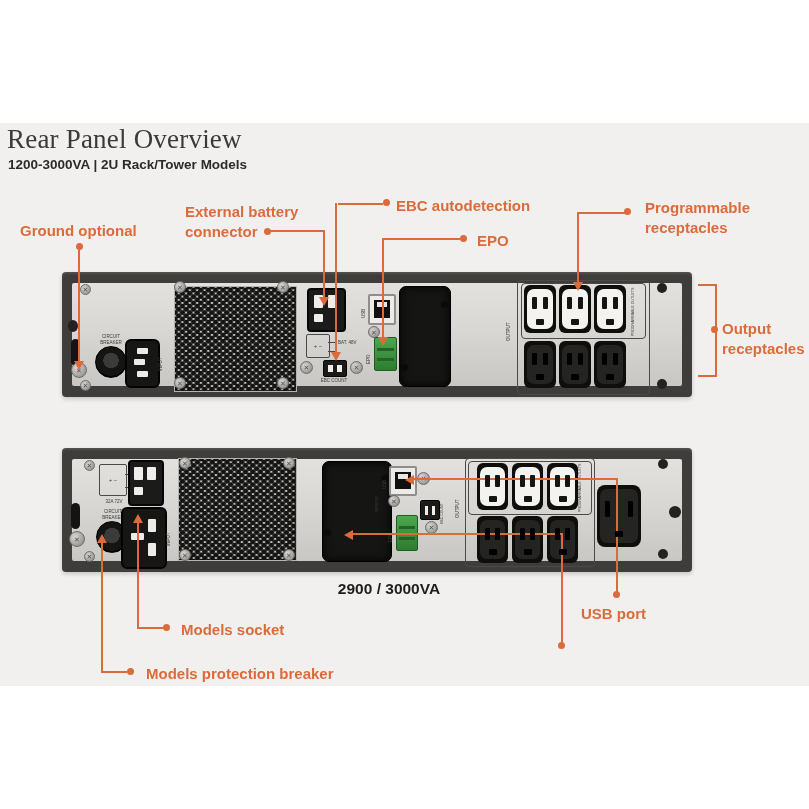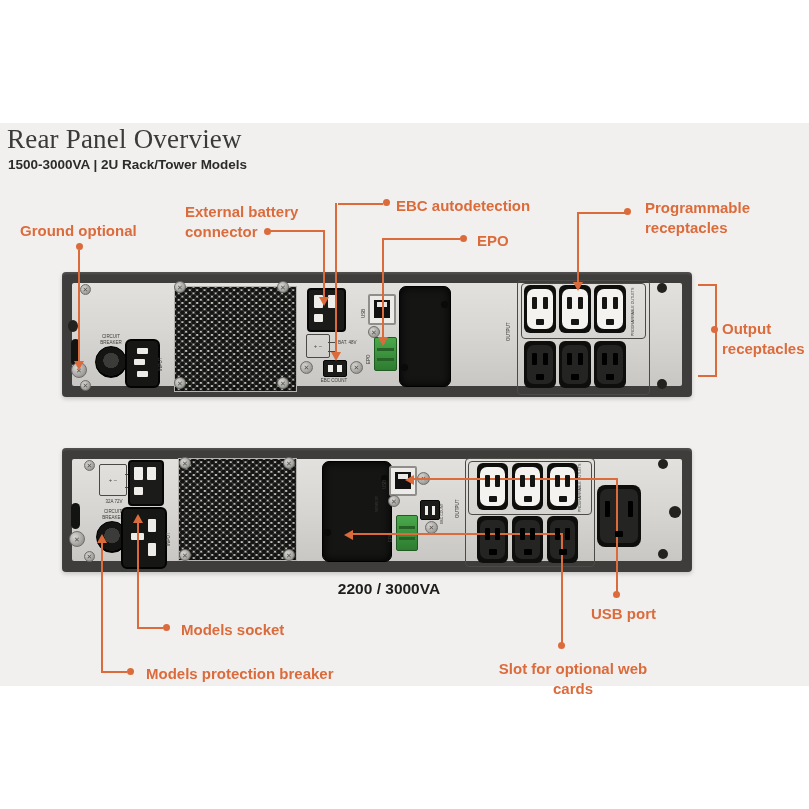--- a/index.html
+++ b/index.html
@@ -88,21 +88,21 @@
   .vtext{position:absolute;writing-mode:vertical-rl;transform:rotate(180deg);
          font-size:4.5px;line-height:5.5px;color:#3B3A37;}
 </style>
 </head>
 <body>
 
 <div class="stage">
   <div class="band"></div>
 
   <div class="title">Rear Panel Overview</div>
-  <div class="subtitle">1500-3000VA | 2U Rack/Tower Models</div>
+  <div class="subtitle">1200-3000VA | 2U Rack/Tower Models</div>
 
   <div>
     <div class="frame" style="left:62px;top:272px;width:630px;height:125px"></div>
     <div class="face" style="left:72px;top:283px;width:610px;height:103px"></div>
     <div class="notch" style="left:68px;top:320px;width:10px;height:12px"></div>
     <div class="oval" style="left:71px;top:339px;width:9px;height:27px"></div>
     <div class="screw" style="left:71px;top:362px;width:14px;height:14px">✕</div>
     <div class="screw" style="left:80px;top:284px;width:9px;height:9px">✕</div>
     <div class="screw" style="left:80px;top:380px;width:9px;height:9px">✕</div>
 
@@ -289,21 +289,21 @@
         <span class="p l" style="top:16px;height:16px"></span>
         <span class="p r" style="top:16px;height:16px"></span>
         <span class="p b" style="bottom:10px"></span>
       </div>
 
     <div class="notch" style="left:658px;top:459px;width:10px;height:10px"></div>
     <div class="notch" style="left:658px;top:549px;width:10px;height:10px"></div>
     <div class="notch" style="left:669px;top:506px;width:12px;height:12px"></div>
   </div>
 
-  <div class="caption" style="left:309px;top:580px;width:160px">2200 / 3000VA</div>
+  <div class="caption" style="left:309px;top:580px;width:160px">2900 / 3000VA</div>
 
   <div>
 
     <div class="cl-dot" style="left:76px;top:243px"></div>
     <div class="cl-v" style="left:78px;top:250px;height:112px"></div>
     <div class="arr down" style="left:74px;top:361px"></div>
 
     <div class="cl-dot" style="left:264px;top:228px"></div>
     <div class="cl-h" style="left:270px;top:230px;width:55px"></div>
     <div class="cl-v" style="left:323px;top:230px;height:68px"></div>
@@ -351,15 +351,14 @@
   </div>
 
   <div class="callout" style="left:20px;top:221px">Ground optional</div>
   <div class="callout" style="left:396px;top:196px">EBC autodetection</div>
   <div class="callout" style="left:185px;top:202px;width:130px">External battery connector</div>
   <div class="callout" style="left:477px;top:231px">EPO</div>
   <div class="callout" style="left:645px;top:198px;width:145px">Programmable receptacles</div>
   <div class="callout" style="left:722px;top:319px;width:90px">Output receptacles</div>
   <div class="callout" style="left:181px;top:620px">Models socket</div>
   <div class="callout" style="left:146px;top:664px">Models protection breaker</div>
-  <div class="callout" style="left:581px;top:604px;width:75px;text-align:right">USB port</div>
-  <div class="callout" style="left:477px;top:659px;width:192px;text-align:center">Slot for optional web cards</div>
+  <div class="callout" style="left:581px;top:604px;width:75px;text-align:left">USB port</div>
 </div>
 
 </body></html>

